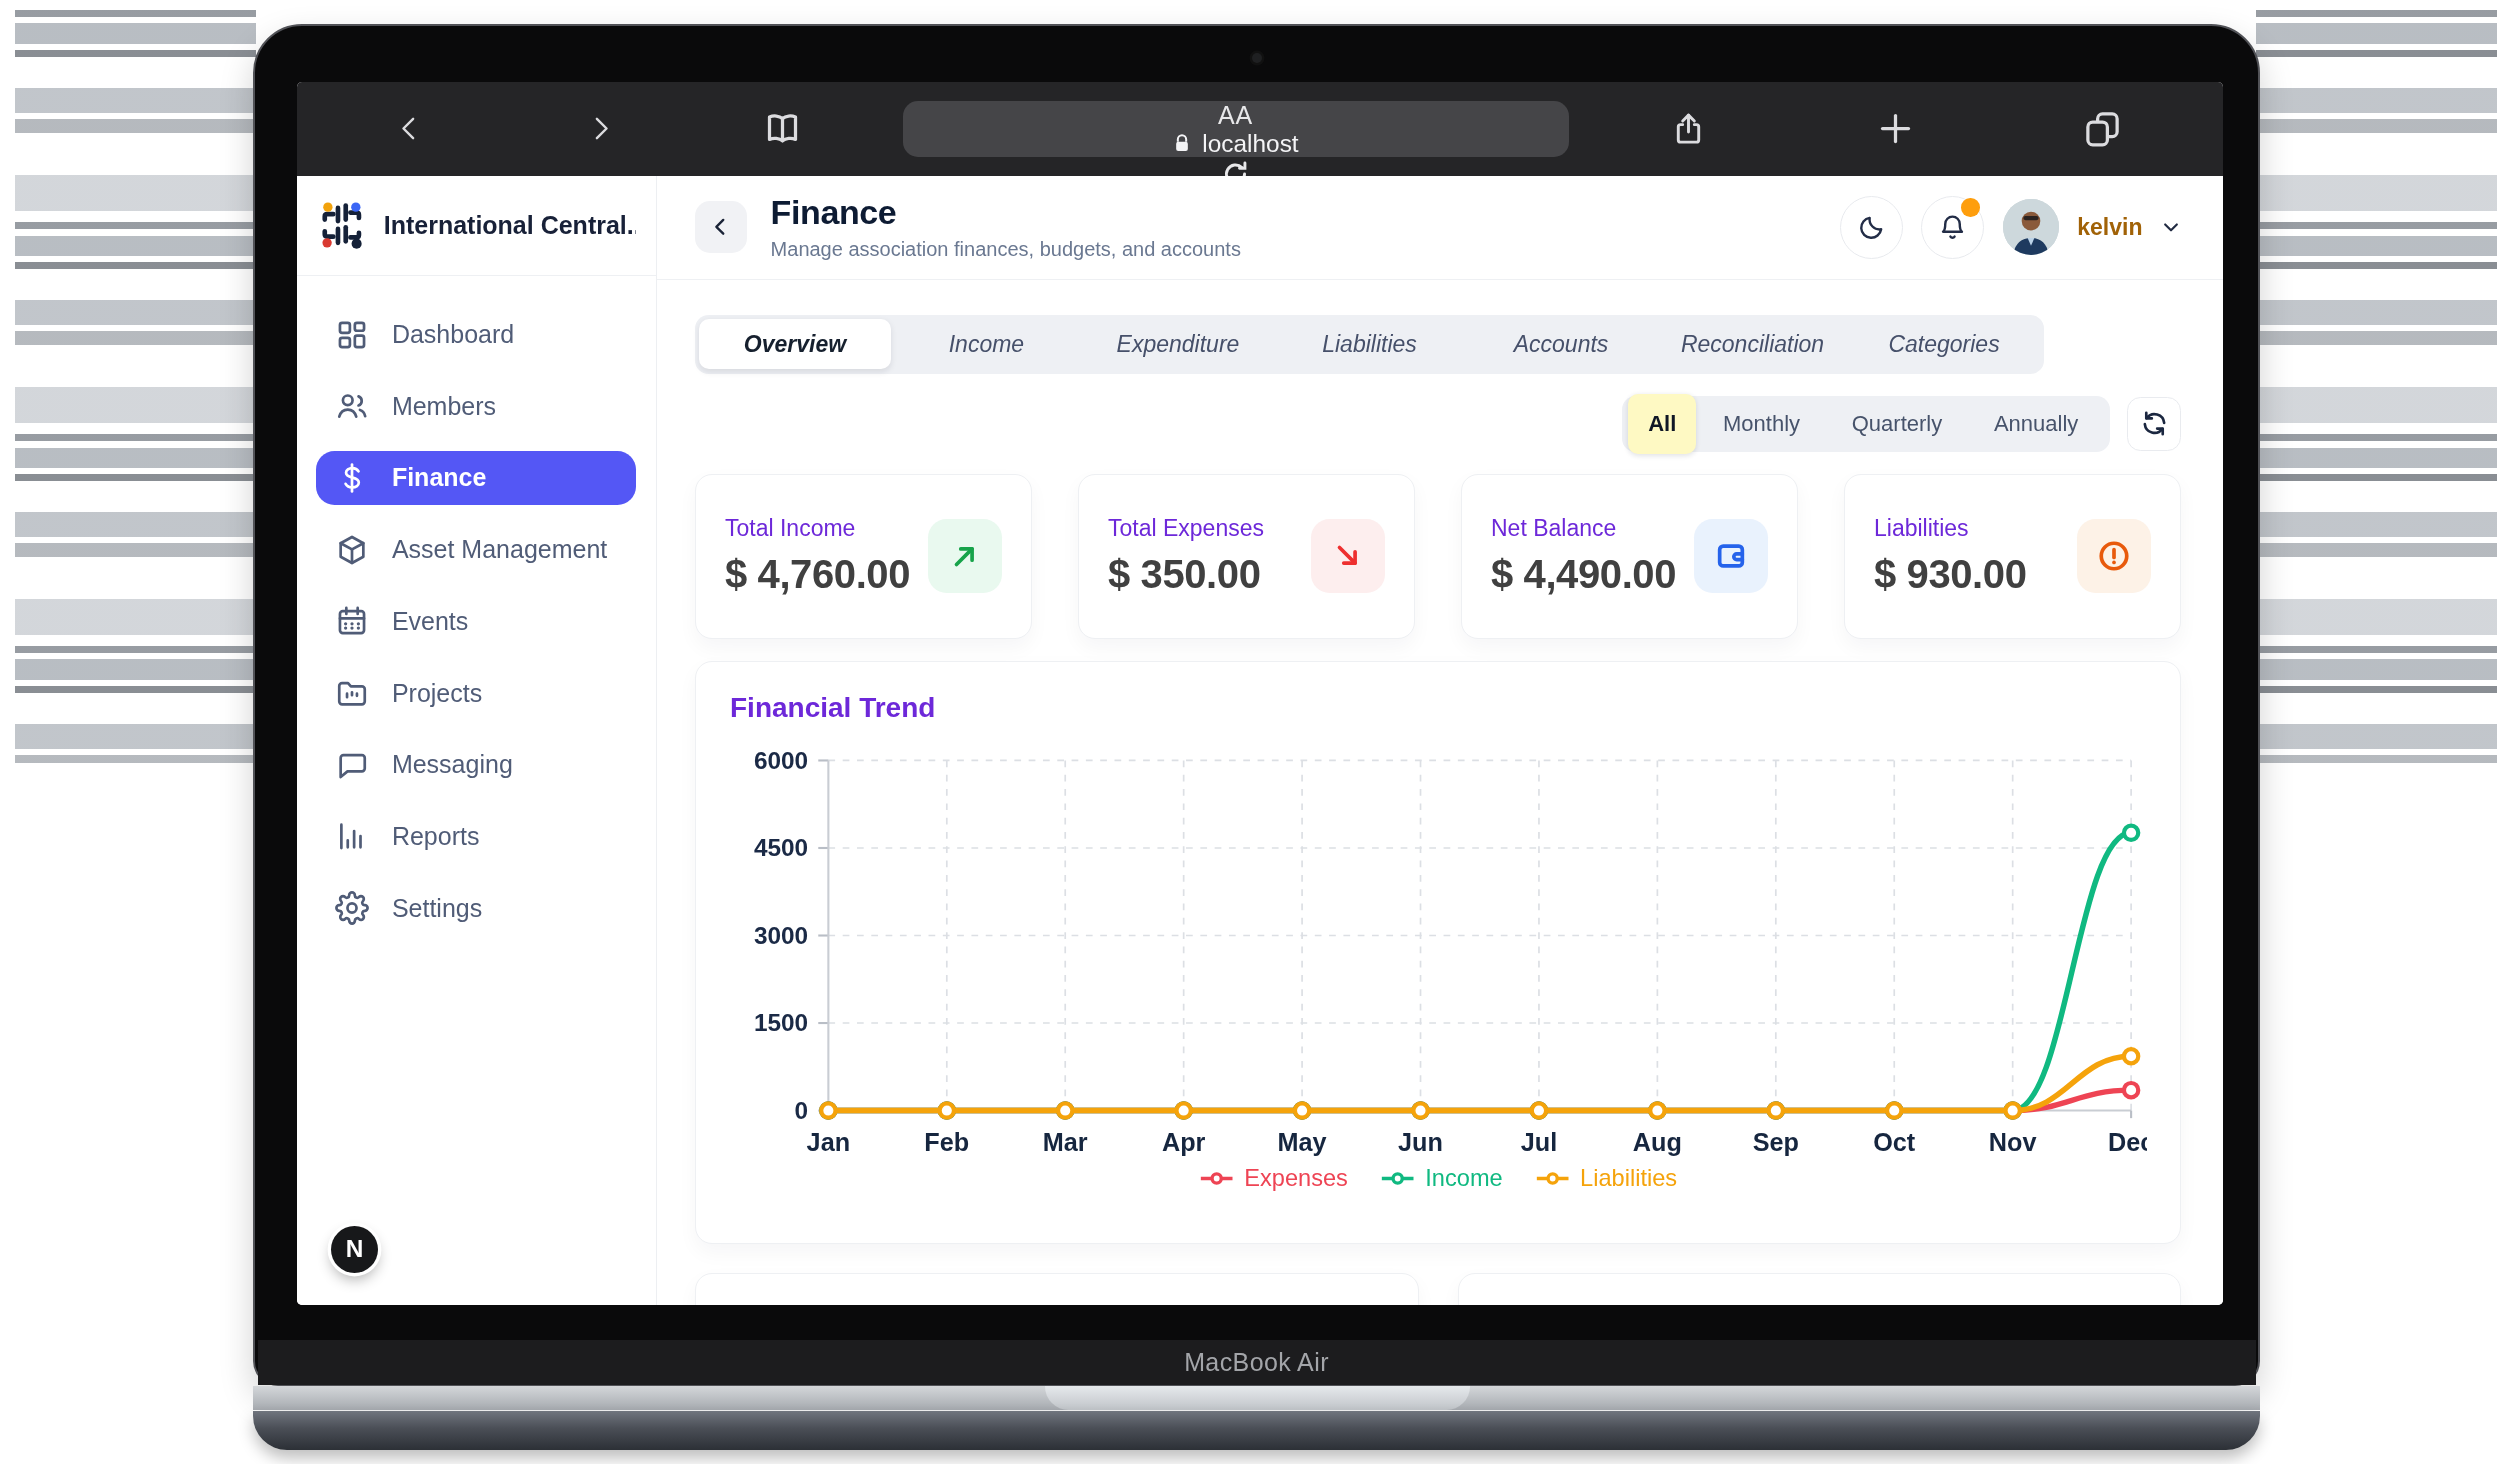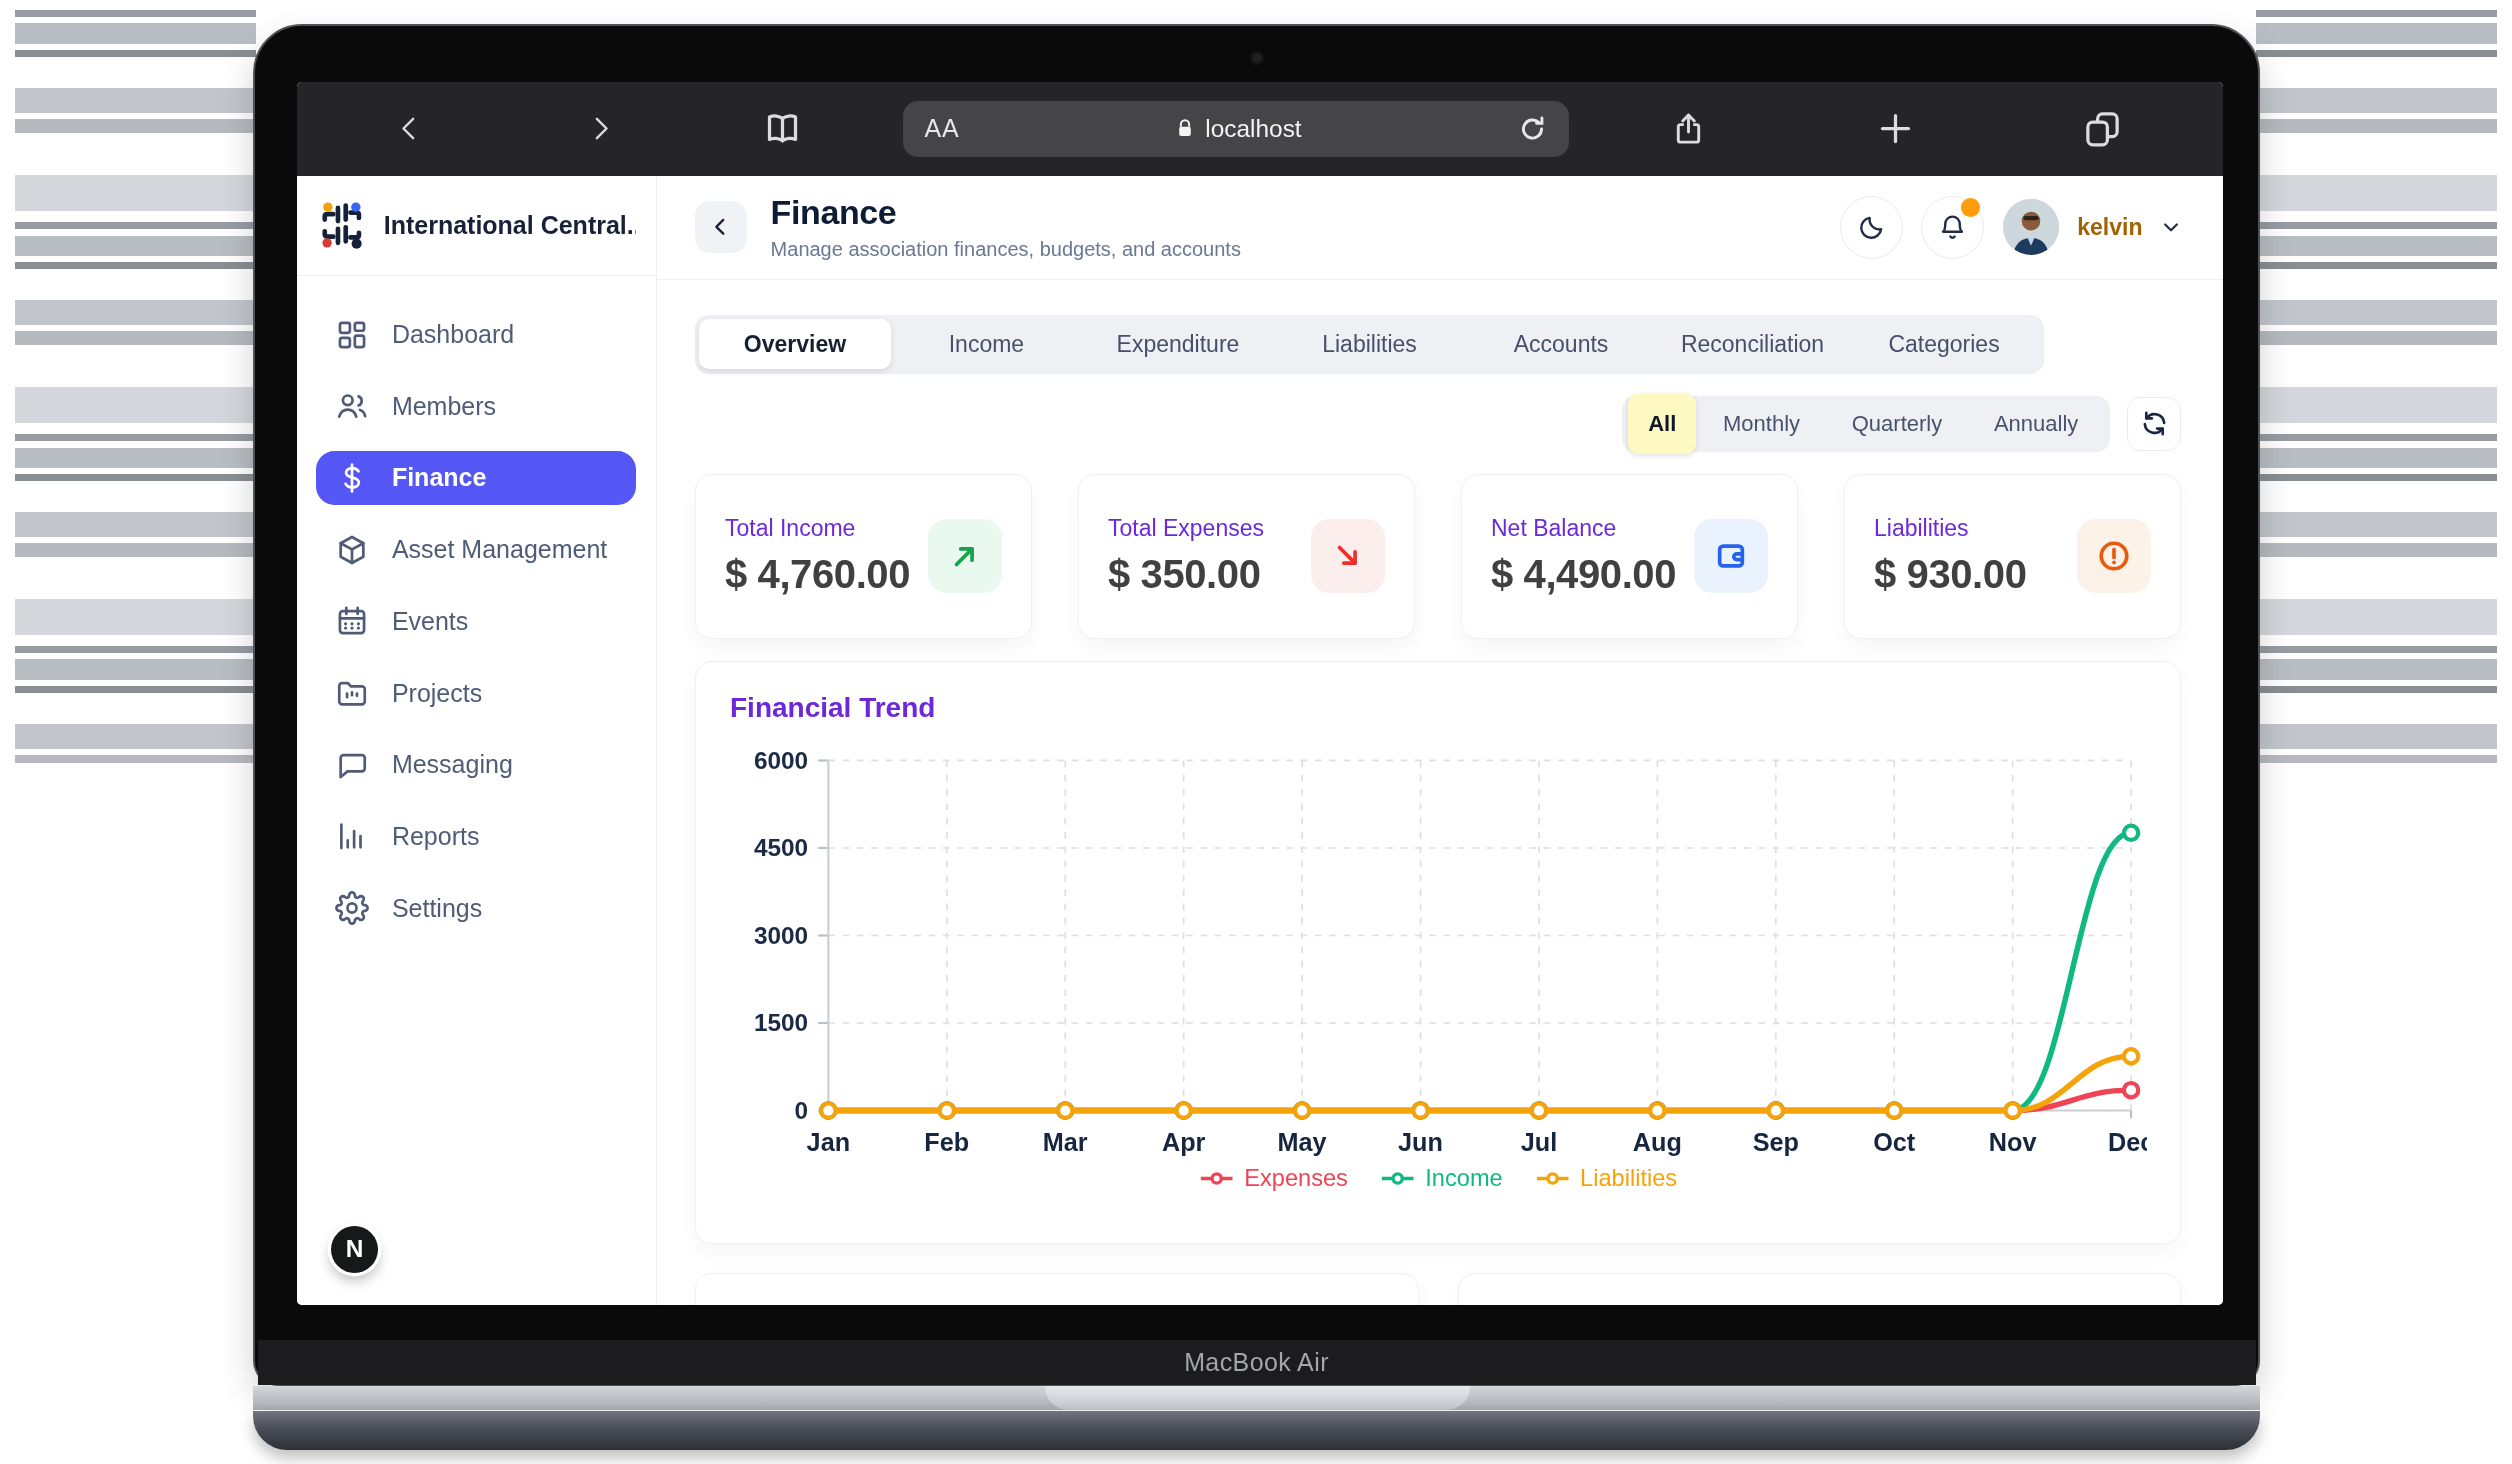--- a/index.html
+++ b/index.html
@@ -42,21 +42,21 @@
        border-radius:5px;overflow:hidden;display:flex;flex-direction:column;}
 
   
   .chrome{height:94px;background:#252527;display:flex;align-items:center;flex:0 0 auto;
        padding:0 101px 0 93px;color:#dcdcdf;}
   .chrome .spacer{flex:1;}
   .chrome-icon{width:39px;height:39px;flex:0 0 auto;display:flex;align-items:center;justify-content:center;cursor:default;}
   .chrome-icon svg{stroke:#dcdcdf;fill:none;stroke-width:2;stroke-linecap:round;stroke-linejoin:round;}
   .gap180{width:152px;} .gap170{width:143px;} .gap200{width:168px;}
   .addressbar{width:666px;height:56px;background:#454548;border-radius:15px;display:flex;
-       align-items:center;padding:0 22px;box-sizing:border-box;}
+       align-items:center;padding:0 22px;box-sizing:border-box;flex-direction:column;}
   .aa{font-size:25px;color:#e8e8ea;letter-spacing:0.8px;}
   .addr-center{flex:1;display:flex;align-items:center;justify-content:center;gap:10px;}
   .addr-center .host{color:#f4f4f6;font-size:24.4px;}
   .lock-icon svg{fill:#f4f4f6;stroke:none;}
   .reload-icon svg{stroke:#e8e8ea;fill:none;stroke-width:2.4;stroke-linecap:round;}
 
   
   .page{flex:1;display:flex;min-height:0;background:#fff;}
 
   
@@ -89,21 +89,21 @@
   .icon-btn svg{stroke:#232d47;fill:none;stroke-width:2;stroke-linecap:round;stroke-linejoin:round;}
   .notif-dot{position:absolute;top:1.7px;right:3.4px;width:18.5px;height:18.5px;border-radius:50%;background:#fe9e0d;}
   .avatar{width:56px;height:56px;border-radius:50%;overflow:hidden;background:#c8d3d8;flex:0 0 auto;cursor:pointer;}
   .user-name{font-size:23px;font-weight:600;color:#a16207;}
   .chev-down svg{stroke:#232c44;fill:none;stroke-width:2.6;stroke-linecap:round;stroke-linejoin:round;}
 
   
   .content{flex:1;padding:35px 42px 0 38px;overflow:hidden;}
   .tabs{width:1349px;height:59px;background:#eef0f4;border-radius:13.5px;display:flex;box-sizing:border-box;padding:4.2px;}
   .tab{flex:1;display:flex;align-items:center;justify-content:center;font-size:23px;
-       color:#46506a;font-weight:500;border-radius:10px;cursor:pointer;}
+       color:#46506a;font-weight:500;border-radius:10px;cursor:pointer;font-style:italic;}
   .tab.active{background:#fff;color:#16202e;font-weight:600;box-shadow:0 2.5px 6.7px rgba(16,24,40,.1);}
 
   .toolbar{margin-top:22px;height:56px;display:flex;justify-content:flex-end;align-items:center;gap:17px;}
   .segmented{height:56px;background:#eef0f4;border-radius:13.5px;display:flex;align-items:center;
        padding:0 6.7px;box-sizing:border-box;gap:1.7px;}
   .seg-opt{padding:0 25px;height:44px;display:flex;align-items:center;font-size:22px;color:#47536b;
        font-weight:500;border-radius:10px;cursor:pointer;}
   .seg-opt.active{background:#fef9c3;color:#101726;font-weight:700;padding:8px 20px;
        box-shadow:0 1.7px 5px rgba(16,24,40,.12);}
   .refresh-btn{width:54px;height:54px;background:#fff;border:1.7px solid #e9ebef;border-radius:13.5px;

